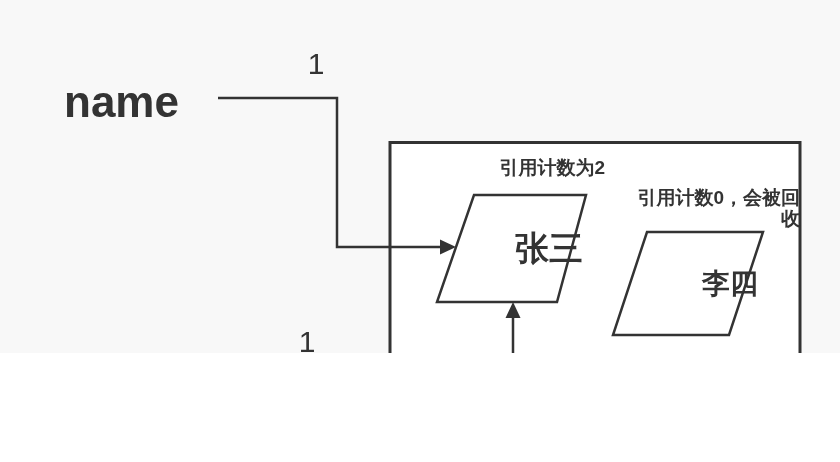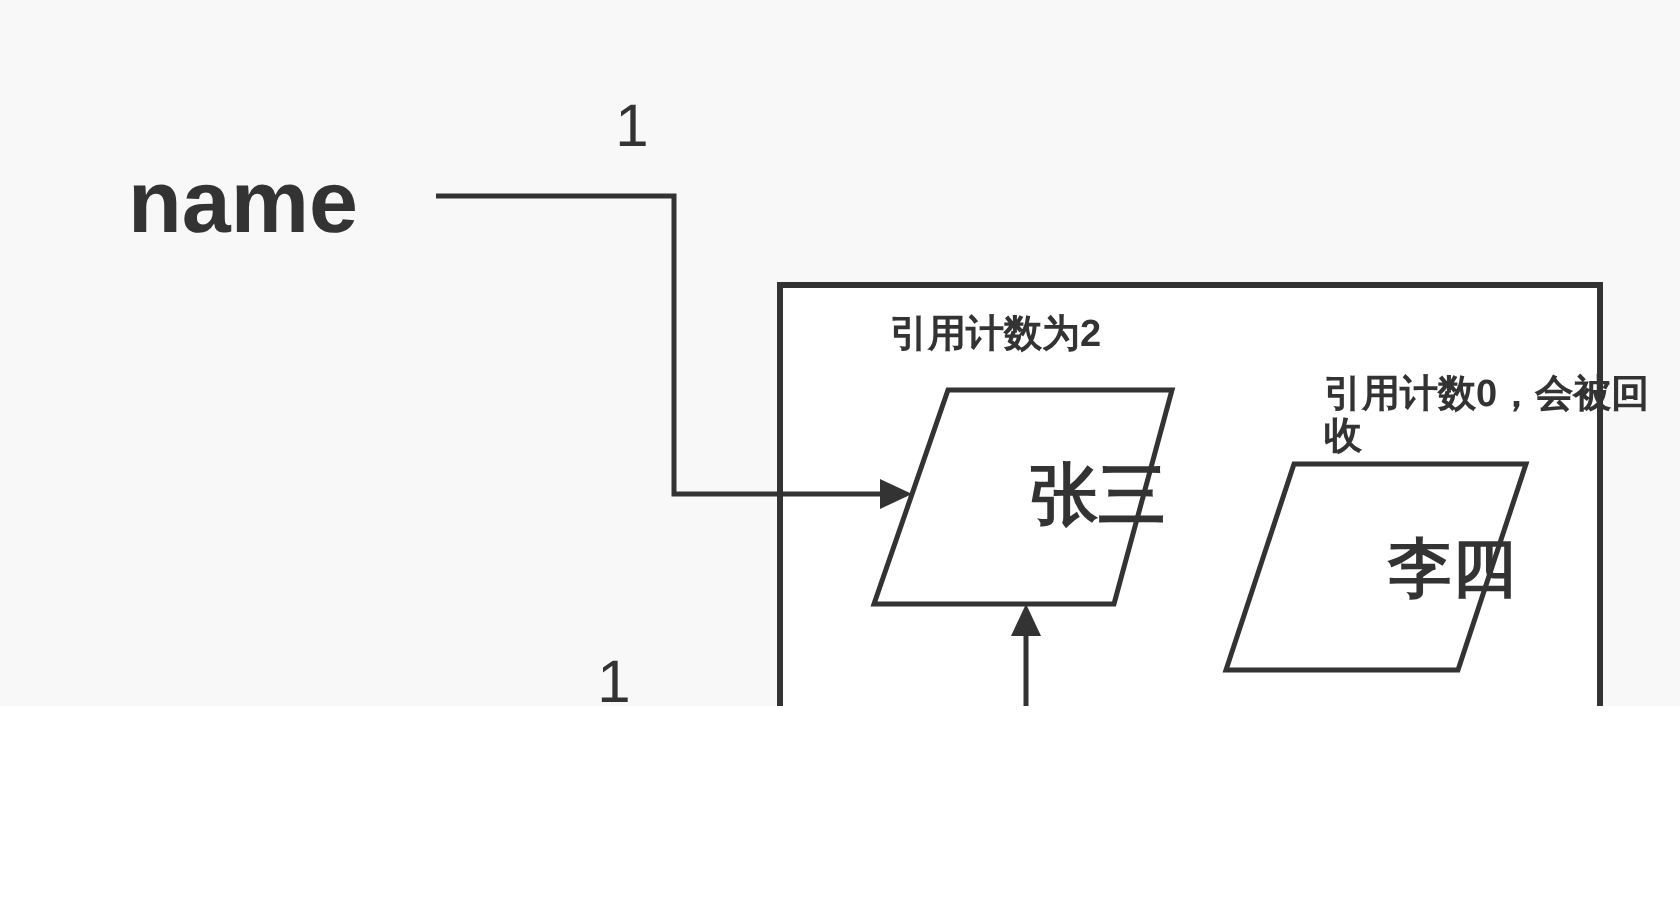--- a/index.html
+++ b/index.html
@@ -34,31 +34,31 @@
     font-size: 30px;
     font-weight: 400;
     line-height: 30px;
   }
   .count-1 { left: 296px; top: 49px; }
   .count-2 { left: 287px; top: 327px; }
   .annot {
     font-size: 19px;
     font-weight: 700;
     line-height: 21px;
-    text-align: left;
+    text-align: right;
   }
   .annot-zhangsan { left: 445px; top: 157px; width: 160px; }
-  .annot-lisi     { left: 628px; top: 187px; width: 172px; margin-left: 34px; }
+  .annot-lisi     { left: 628px; top: 187px; width: 172px; }
   .obj-text {
     width: 140px;
     text-align: right;
     font-weight: 700;
   }
   .obj-zhangsan { left: 443px; top: 231px; font-size: 34px; line-height: 34px; }
-  .obj-lisi     { left: 618px; top: 268px; font-size: 32px; line-height: 32px; }
+  .obj-lisi     { left: 618px; top: 268px; font-size: 28px; line-height: 32px; }
 </style>
 </head>
 <body>
 
 <div class="canvas">
 
   <svg width="840" height="462" viewBox="0 0 840 462">
 
     <rect x="390" y="142.5" width="410" height="280" fill="#ffffff" stroke="#333333" stroke-width="3"></rect>
 

